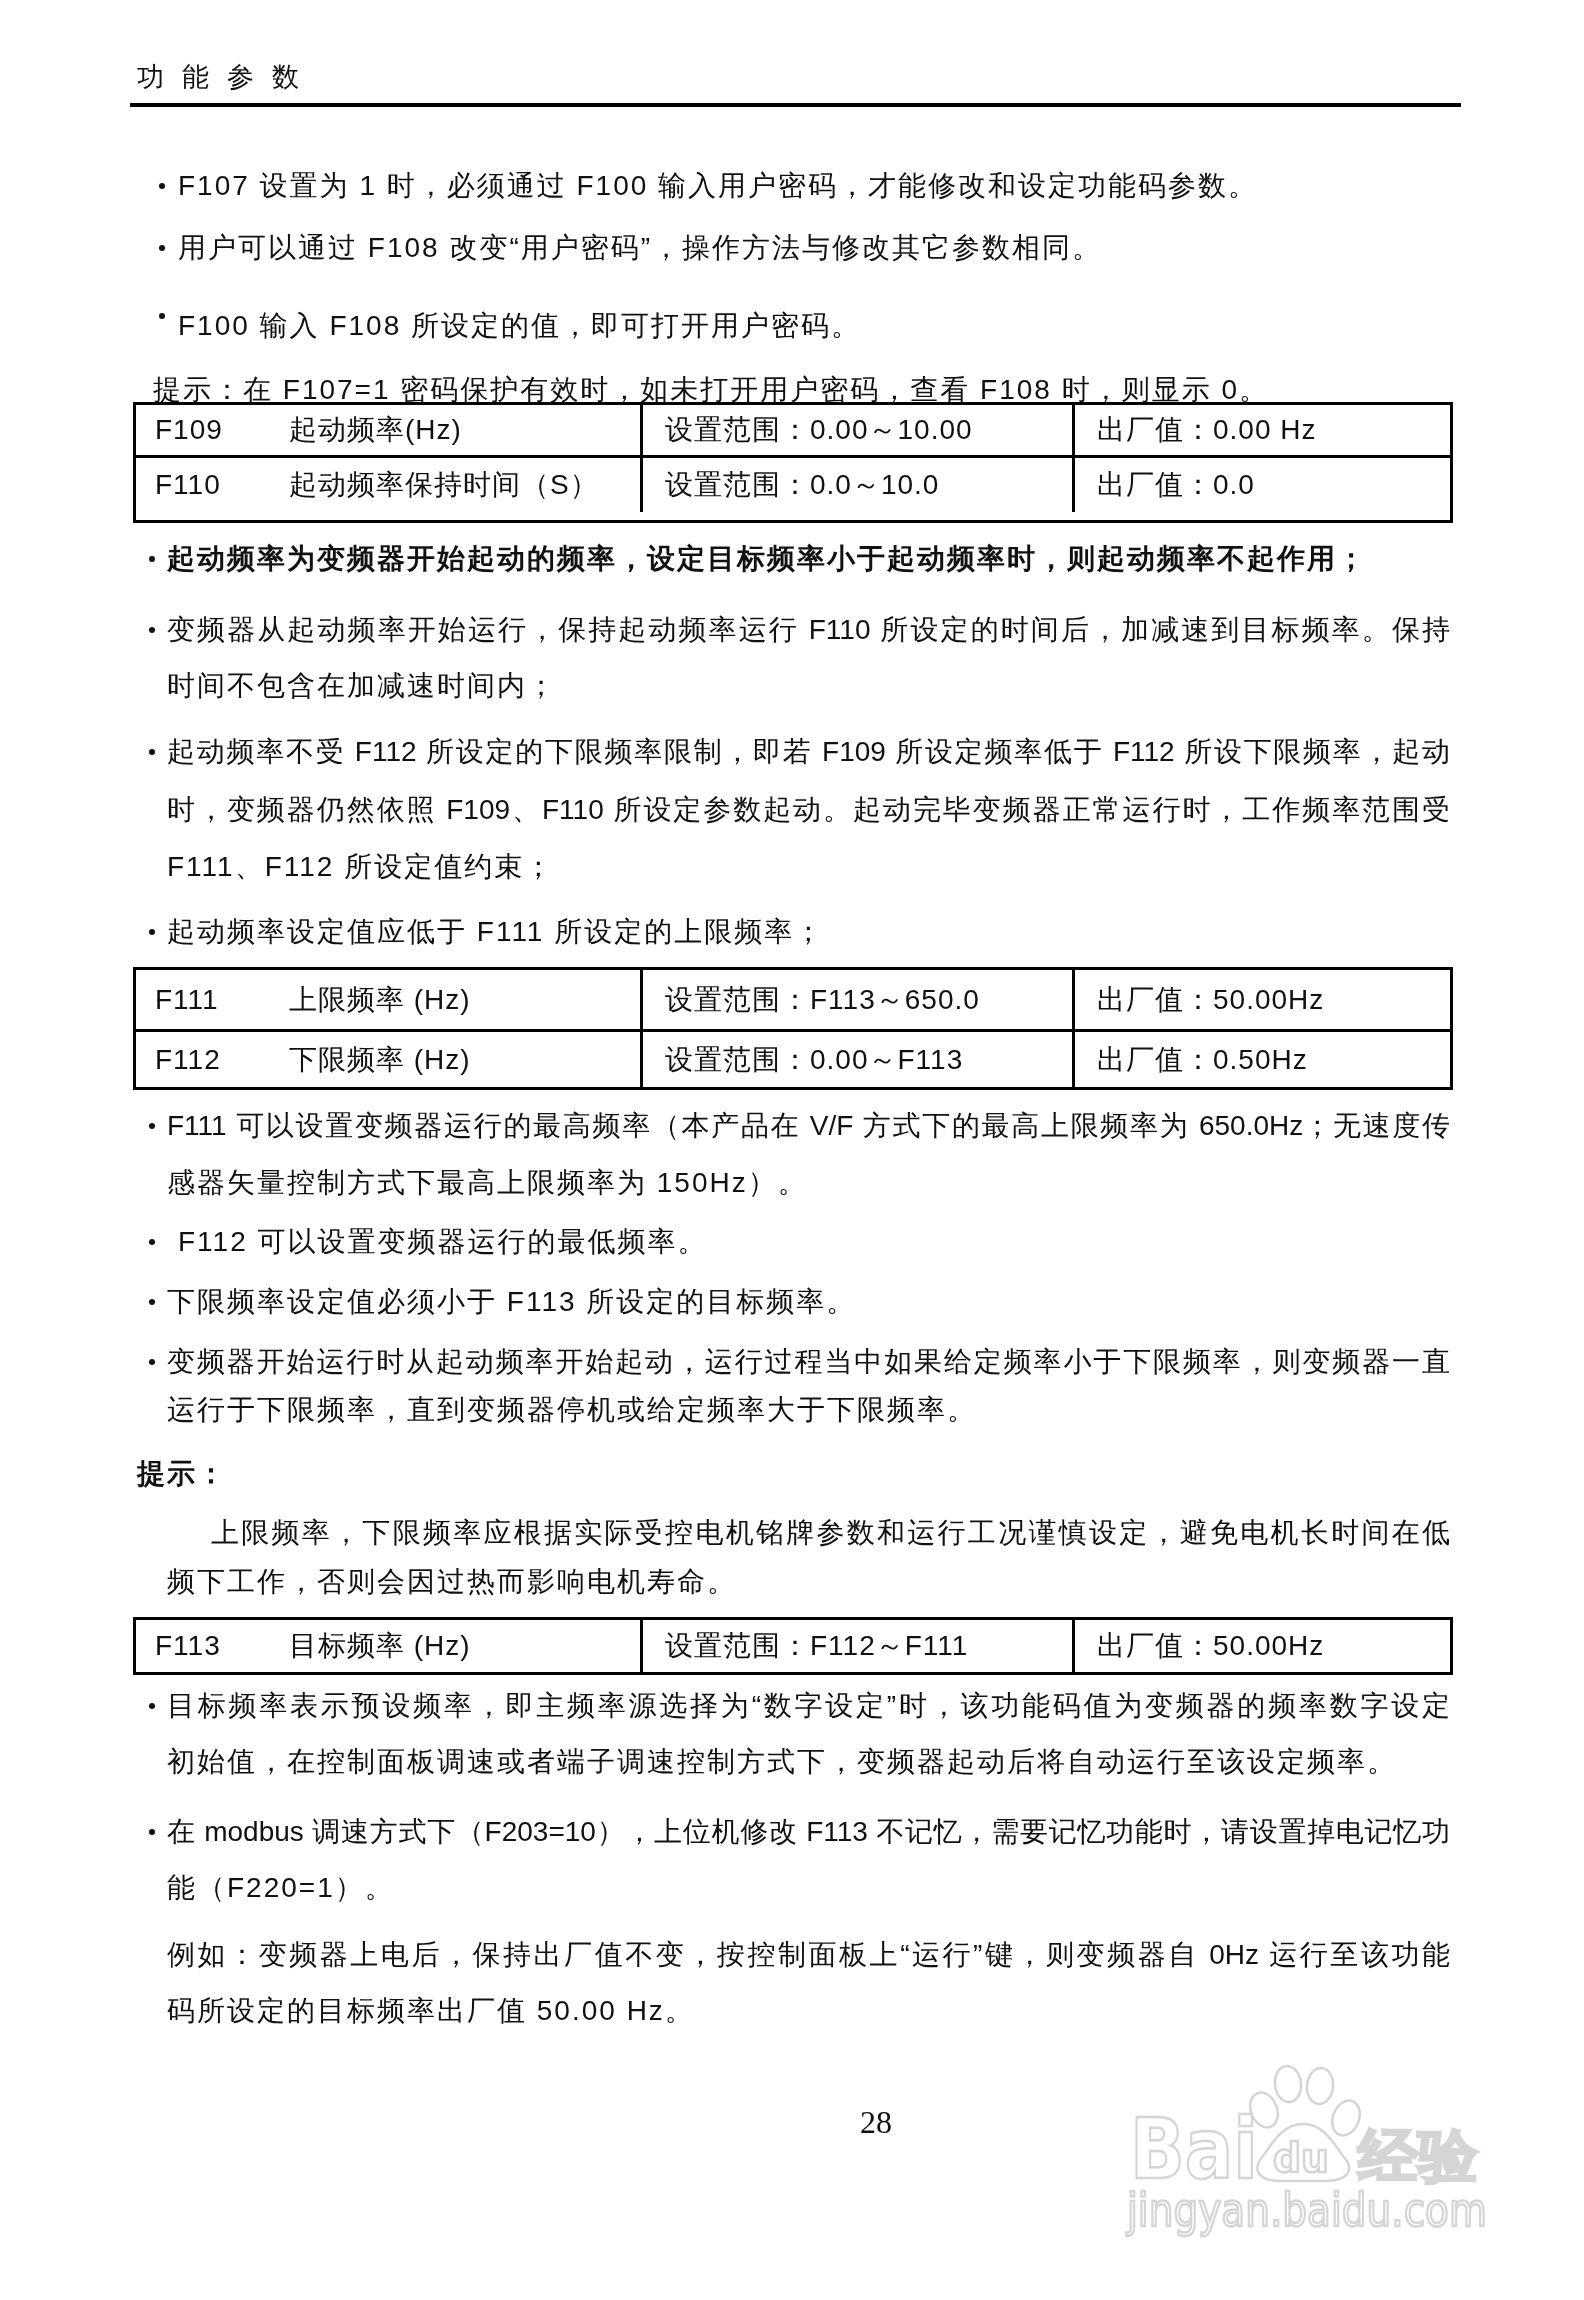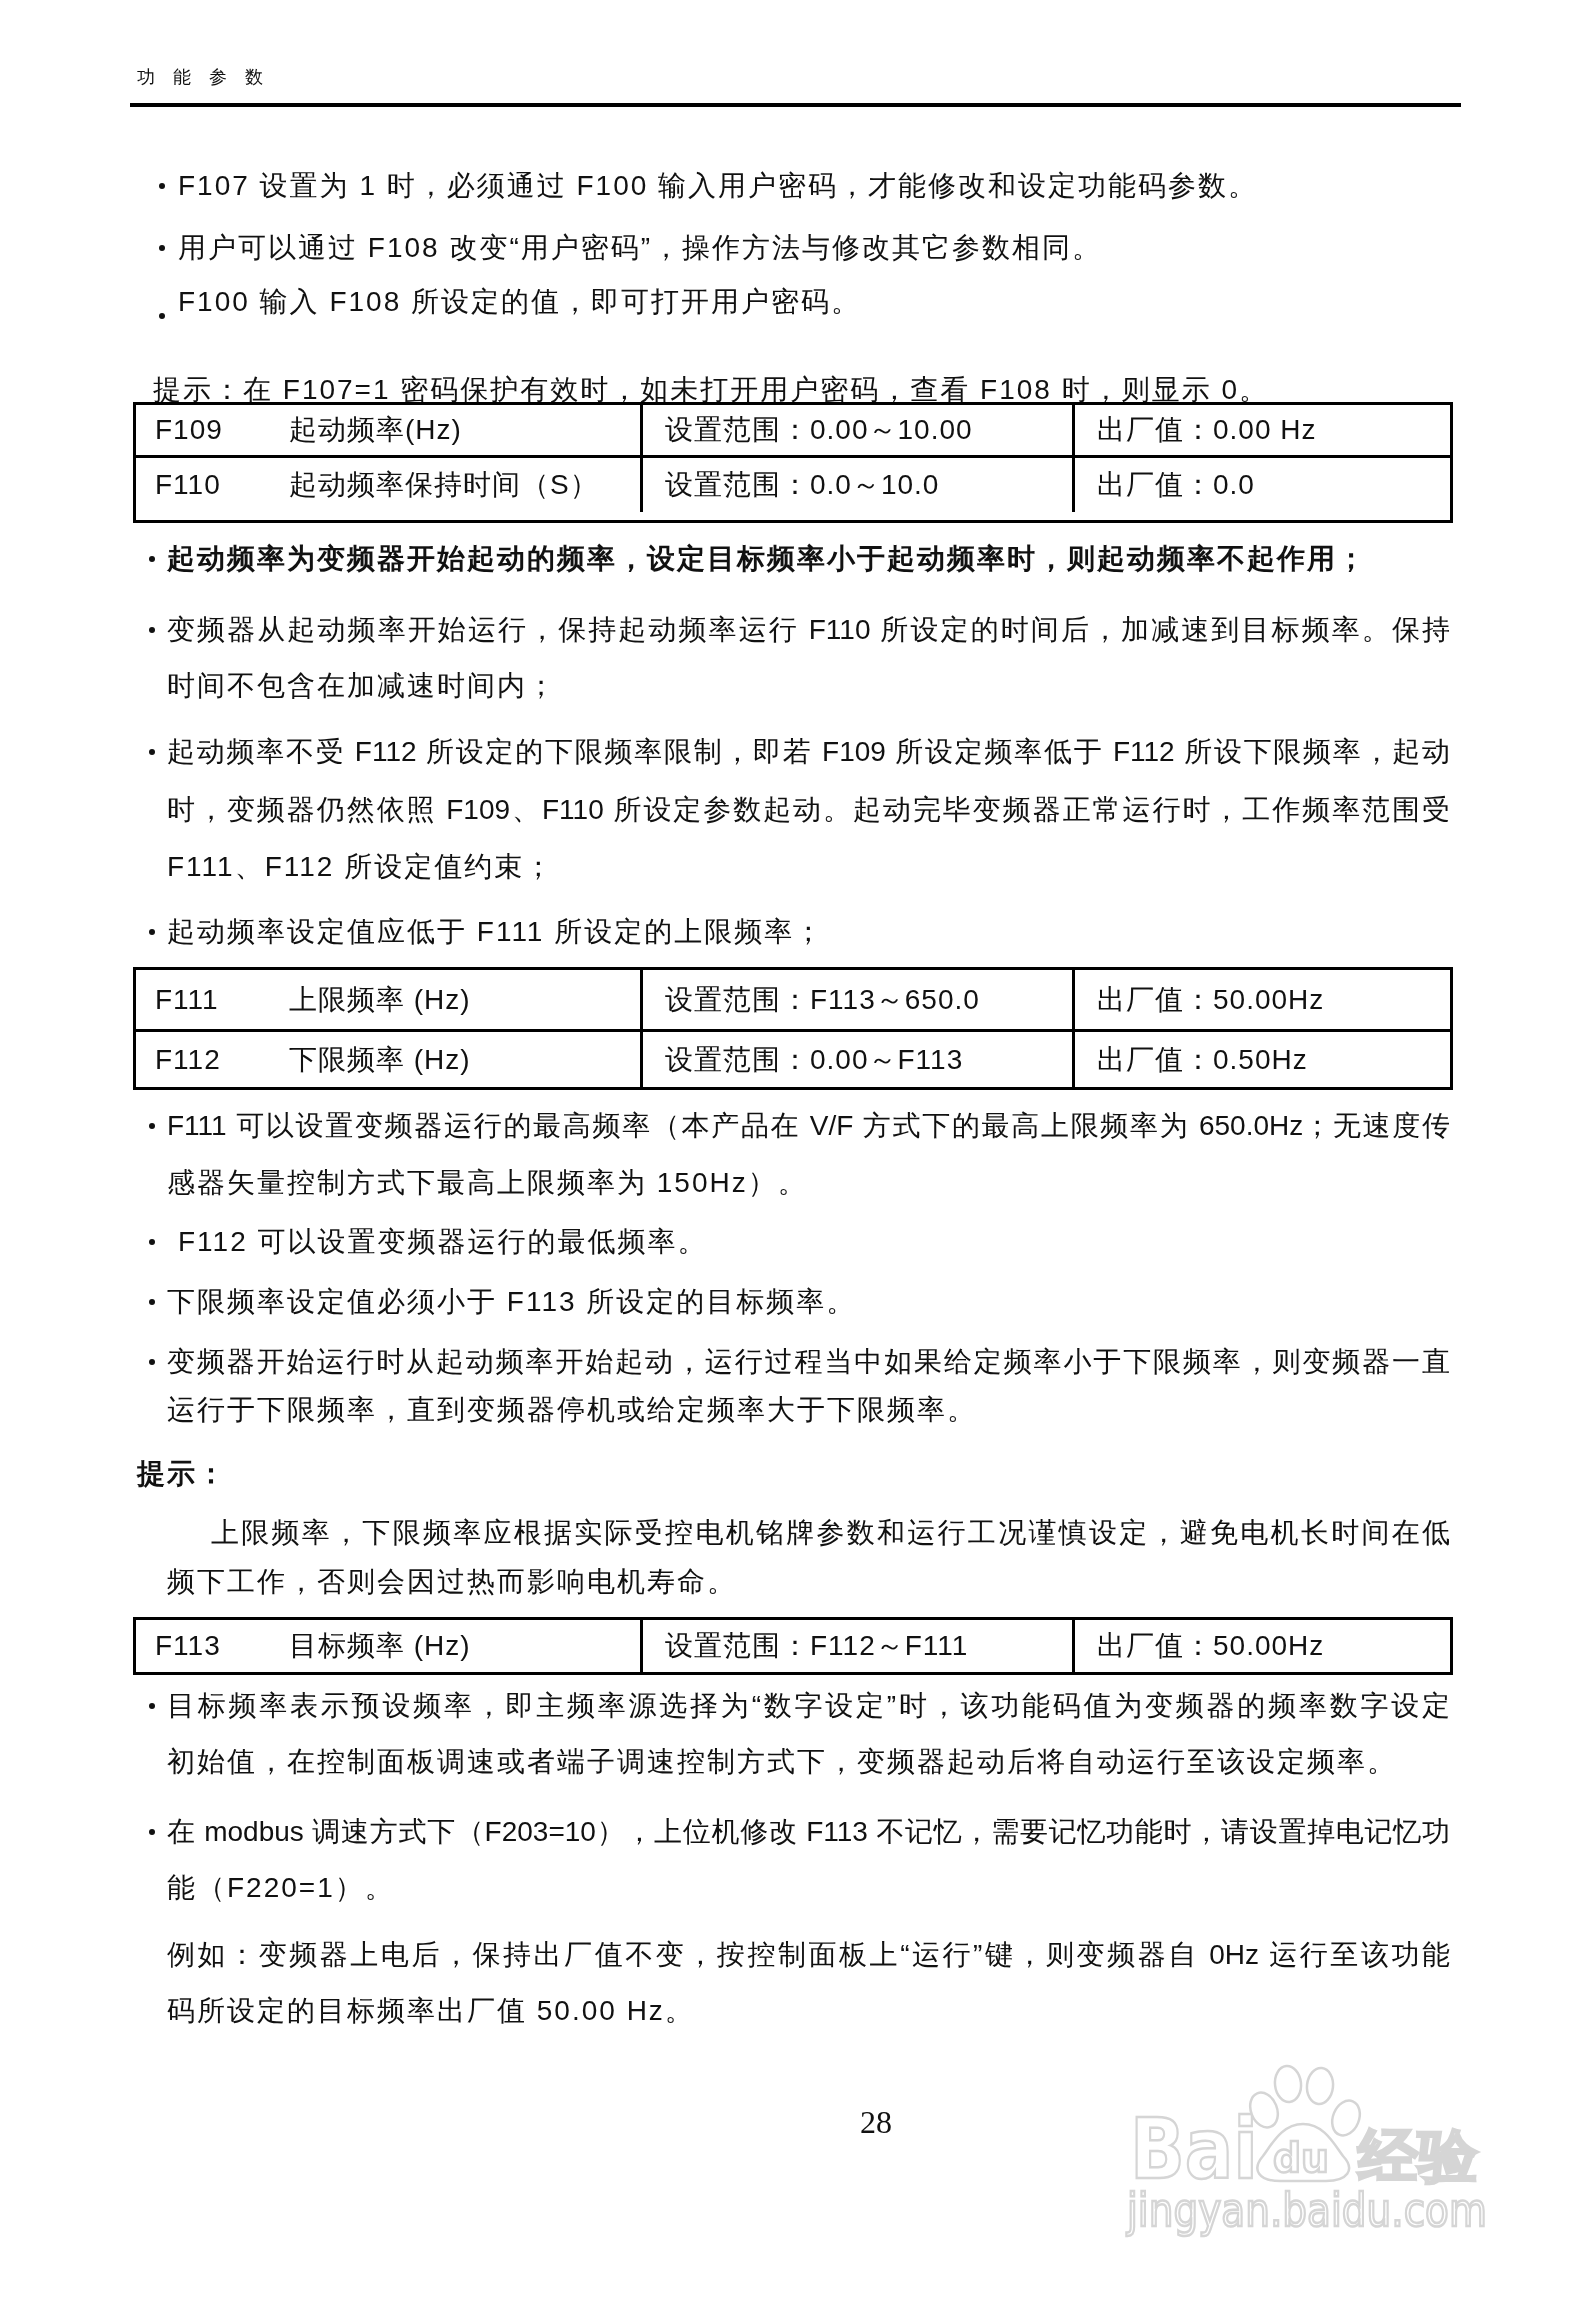--- a/index.html
+++ b/index.html
@@ -3,21 +3,21 @@
 <meta charset="utf-8">
 <style>
   html, body { margin: 0; padding: 0; }
   body {
     width: 1584px; height: 2300px; position: relative; overflow: hidden;
     background: #ffffff; color: #111111;
     font-family: "Liberation Sans", "DejaVu Sans", sans-serif;
   }
   .abs { position: absolute; }
   .hdr-title {
-    font-size: 18px; line-height: 36px; letter-spacing: 18px; white-space: nowrap; font-family: Liberation Serif, serif;
+    font-size: 27px; line-height: 36px; letter-spacing: 18px; white-space: nowrap; font-family: Liberation Serif, serif;
   }
   .hdr-rule { background: #000; height: 4px; }
   .ln {
     position: absolute; font-size: 28px; line-height: 36px; height: 36px;
     white-space: nowrap; letter-spacing: 2px;
   }
   .ln.full {
     letter-spacing: 0; text-align: justify; text-align-last: justify;
     width: auto;
   }
@@ -49,21 +49,21 @@
 <body>
 
 <div class="abs hdr-title" style="left:137px; top:59px;">功能参数</div>
 <div class="abs hdr-rule" style="left:130px; top:103px; width:1331px;"></div>
 
 <span class="bullet" style="left:159px; top:183px;"></span>
 <div class="ln" style="left:178px; top:168px;">F107 设置为 1 时，必须通过 F100 输入用户密码，才能修改和设定功能码参数。</div>
 <span class="bullet" style="left:159px; top:245px;"></span>
 <div class="ln" style="left:178px; top:230px;">用户可以通过 F108 改变“用户密码”，操作方法与修改其它参数相同。</div>
 <span class="bullet" style="left:159px; top:313px;"></span>
-<div class="ln" style="left:178px; top:284px;">F100 输入 F108 所设定的值，即可打开用户密码。</div>
+<div class="ln" style="left:178px; top:308px;">F100 输入 F108 所设定的值，即可打开用户密码。</div>
 <div class="ln" style="left:153px; top:372px;">提示：在 F107=1 密码保护有效时，如未打开用户密码，查看 F108 时，则显示 0。</div>
 
 <div class="ptable" style="top:402px; height:121px;">
   <div class="prow" style="height:50px;">
     <div class="pcell c1">
       <span class="code">F109</span>
       <span>起动频率(Hz)</span>
     </div>
     <div class="pcell c2">设置范围：0.00～10.00</div>
     <div class="pcell c3">出厂值：0.00 Hz</div>

